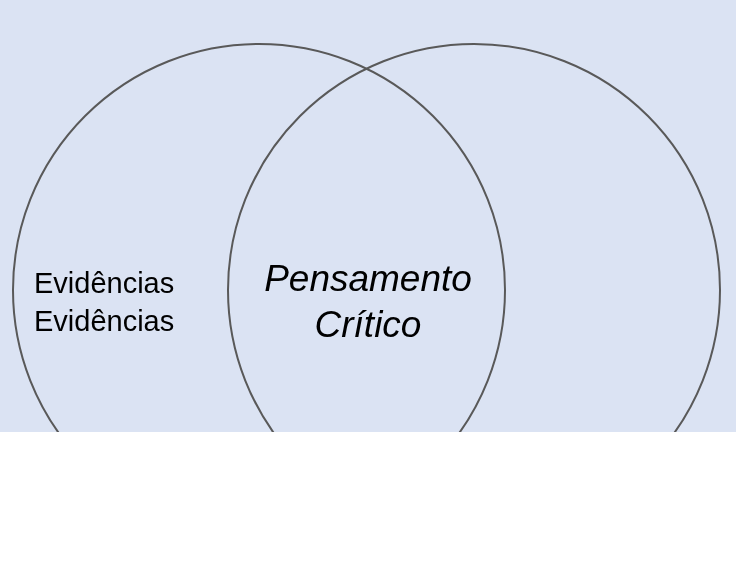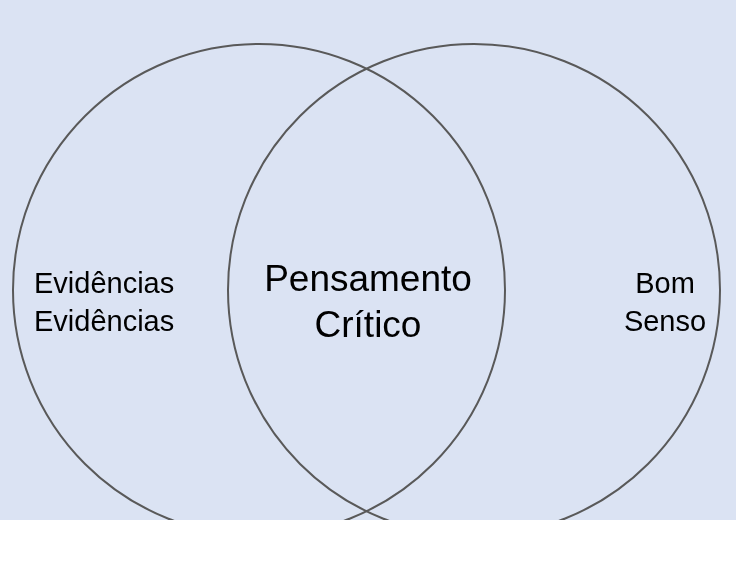--- a/index.html
+++ b/index.html
@@ -2,21 +2,21 @@
 <html><head>
 <meta charset="utf-8">
 <style>
   html, body {
     margin: 0;
     padding: 0;
   }
   .canvas {
     position: relative;
     width: 736px;
-    height: 520px;
+    height: 432px;
     background: #dbe3f3;
     overflow: hidden;
     font-family: "Liberation Sans", sans-serif;
     color: #000000;
   }
   .venn-svg {
     position: absolute;
     top: 0;
     left: 0;
     display: block;
@@ -35,20 +35,21 @@
     top: 264px;
     text-align: left;
   }
   .label-center {
     left: 368px;
     top: 256px;
     transform: translateX(-50%);
     text-align: center;
     font-size: 37px;
     line-height: 46px;
+    font-style: italic;
   }
   .label-right {
     left: 665px;
     top: 264px;
     transform: translateX(-50%);
     text-align: center;
   }
 </style>
 </head>
 <body>
@@ -64,18 +65,14 @@
   <div class="label label-side label-left">
     <div>Evidências</div>
     <div>Evidências</div>
   </div>
 
   <div class="label label-center">
     <div>Pensamento</div>
     <div>Crítico</div>
   </div>
 
-  <div class="label label-side label-right">
-    <div>Bom</div>
-    <div>Senso</div>
-  </div>
 
 </div>
 
 </body></html>

